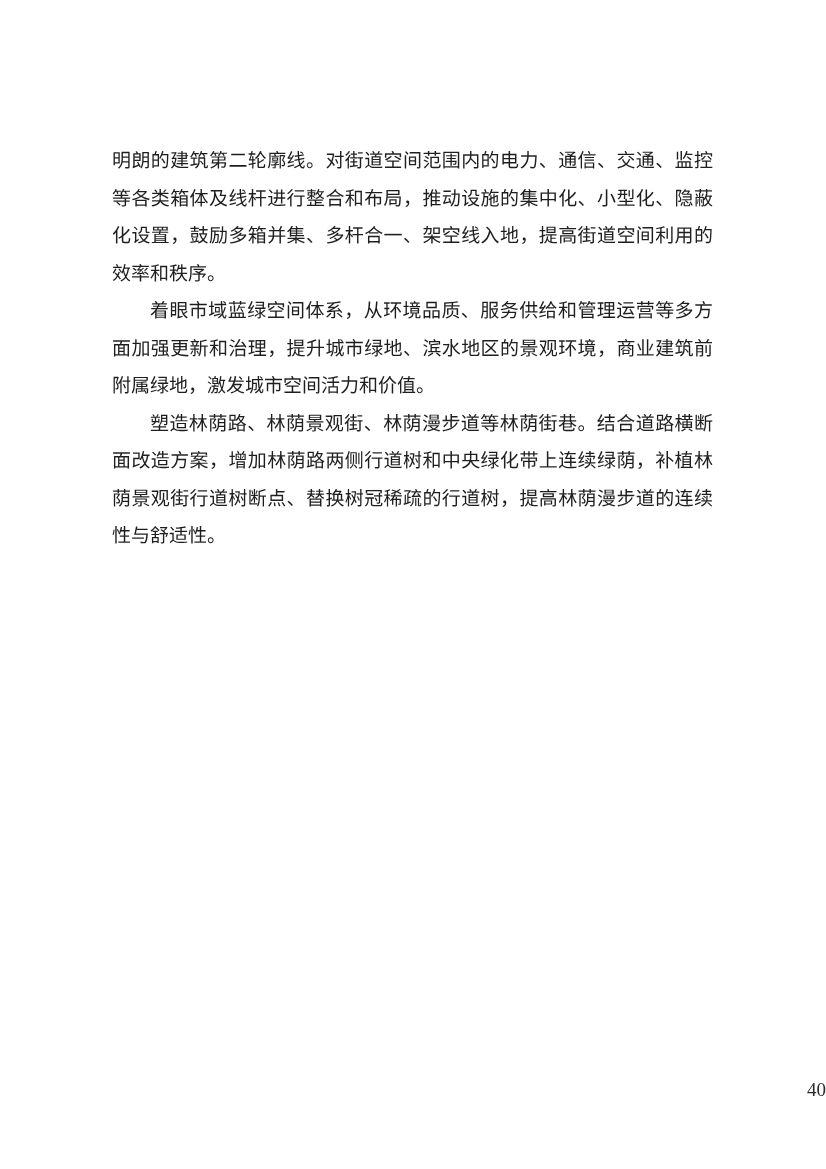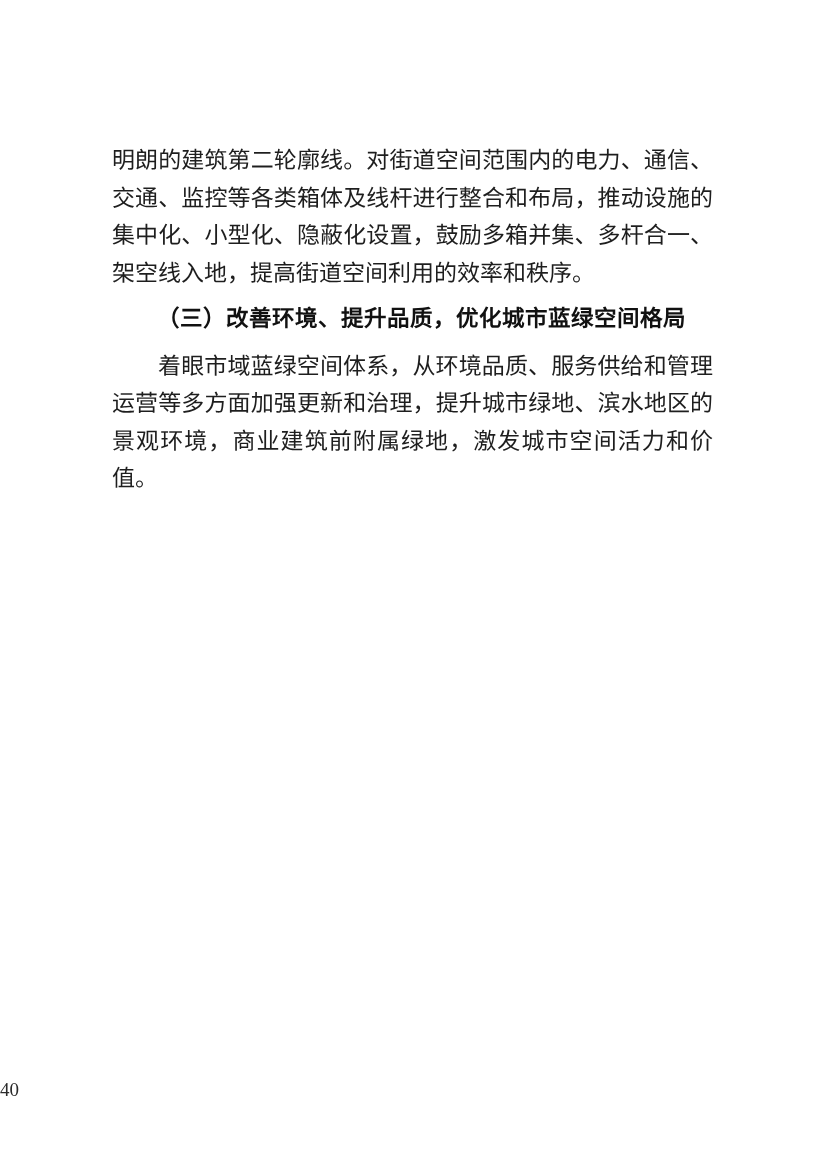--- a/index.html
+++ b/index.html
@@ -18,21 +18,21 @@
     color: #1e1e1e;
   }
   .content {
     position: absolute;
     left: 112px;
     top: 142px;
     width: 601px;
   }
   .body-para {
     margin: 0;
-    font-size: 23px;
+    font-size: 19px;
     line-height: 37.5px;
     text-align: justify;
     text-indent: 2em;
     word-break: break-all;
   }
   .body-para.continuation {
     text-indent: 0;
   }
   .section-heading {
     margin: 8px 0 10px 0;
@@ -41,33 +41,33 @@
     font-weight: bold;
     text-indent: 2em;
     color: #111111;
     letter-spacing: 0.5px;
   }
   .page-footer {
     position: absolute;
     left: 0;
     top: 1078px;
     width: 826px;
-    text-align: left;
+    text-align: right;
   }
   .page-number {
     font-size: 19px;
     line-height: 24px;
     color: #2a2a2a;
   }
 </style>
 </head>
 <body>
 
 <div class="page">
   <div class="content">
     <p class="body-para continuation">明朗的建筑第二轮廓线。对街道空间范围内的电力、通信、交通、监控等各类箱体及线杆进行整合和布局，推动设施的集中化、小型化、隐蔽化设置，鼓励多箱并集、多杆合一、架空线入地，提高街道空间利用的效率和秩序。</p>
-    <h2 class="section-heading">（三）改善环境、提升品质，优化城市蓝绿空间格局</h2>
     <p class="body-para">着眼市域蓝绿空间体系，从环境品质、服务供给和管理运营等多方面加强更新和治理，提升城市绿地、滨水地区的景观环境，商业建筑前附属绿地，激发城市空间活力和价值。</p>
+    <p class="body-para">塑造林荫路、林荫景观街、林荫漫步道等林荫街巷。结合道路横断面改造方案，增加林荫路两侧行道树和中央绿化带上连续绿荫，补植林荫景观街行道树断点、替换树冠稀疏的行道树，提高林荫漫步道的连续性与舒适性。</p>
   </div>
   <div class="page-footer">
     <span class="page-number">40</span>
   </div>
 </div>
 
 </body></html>

